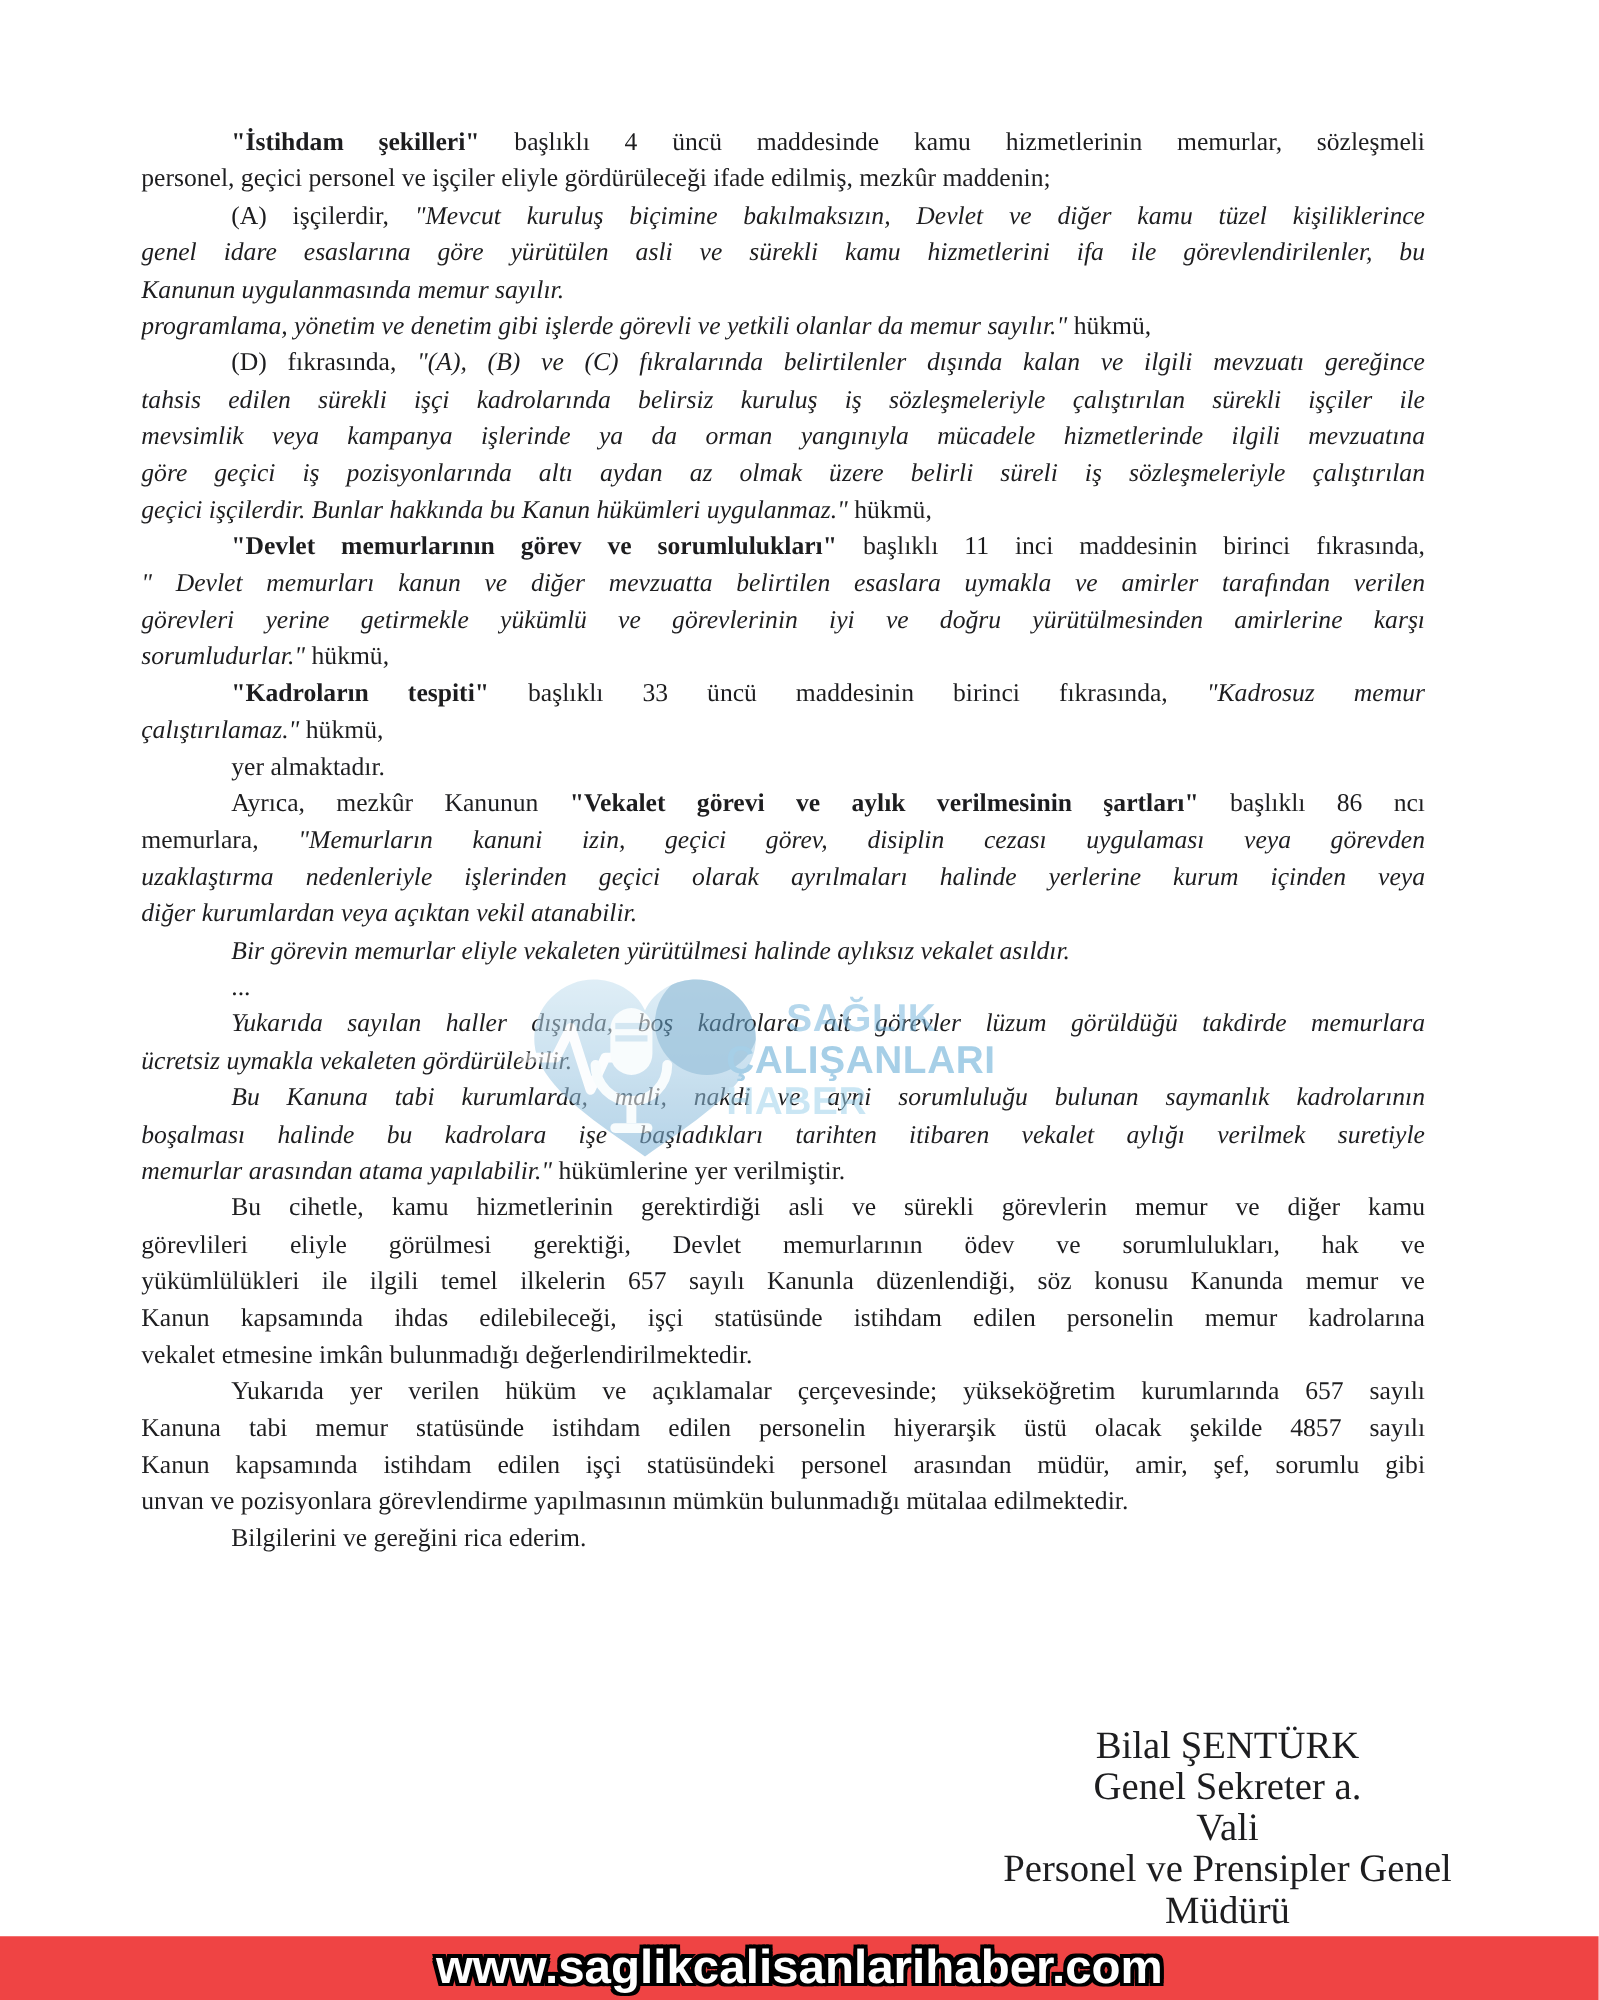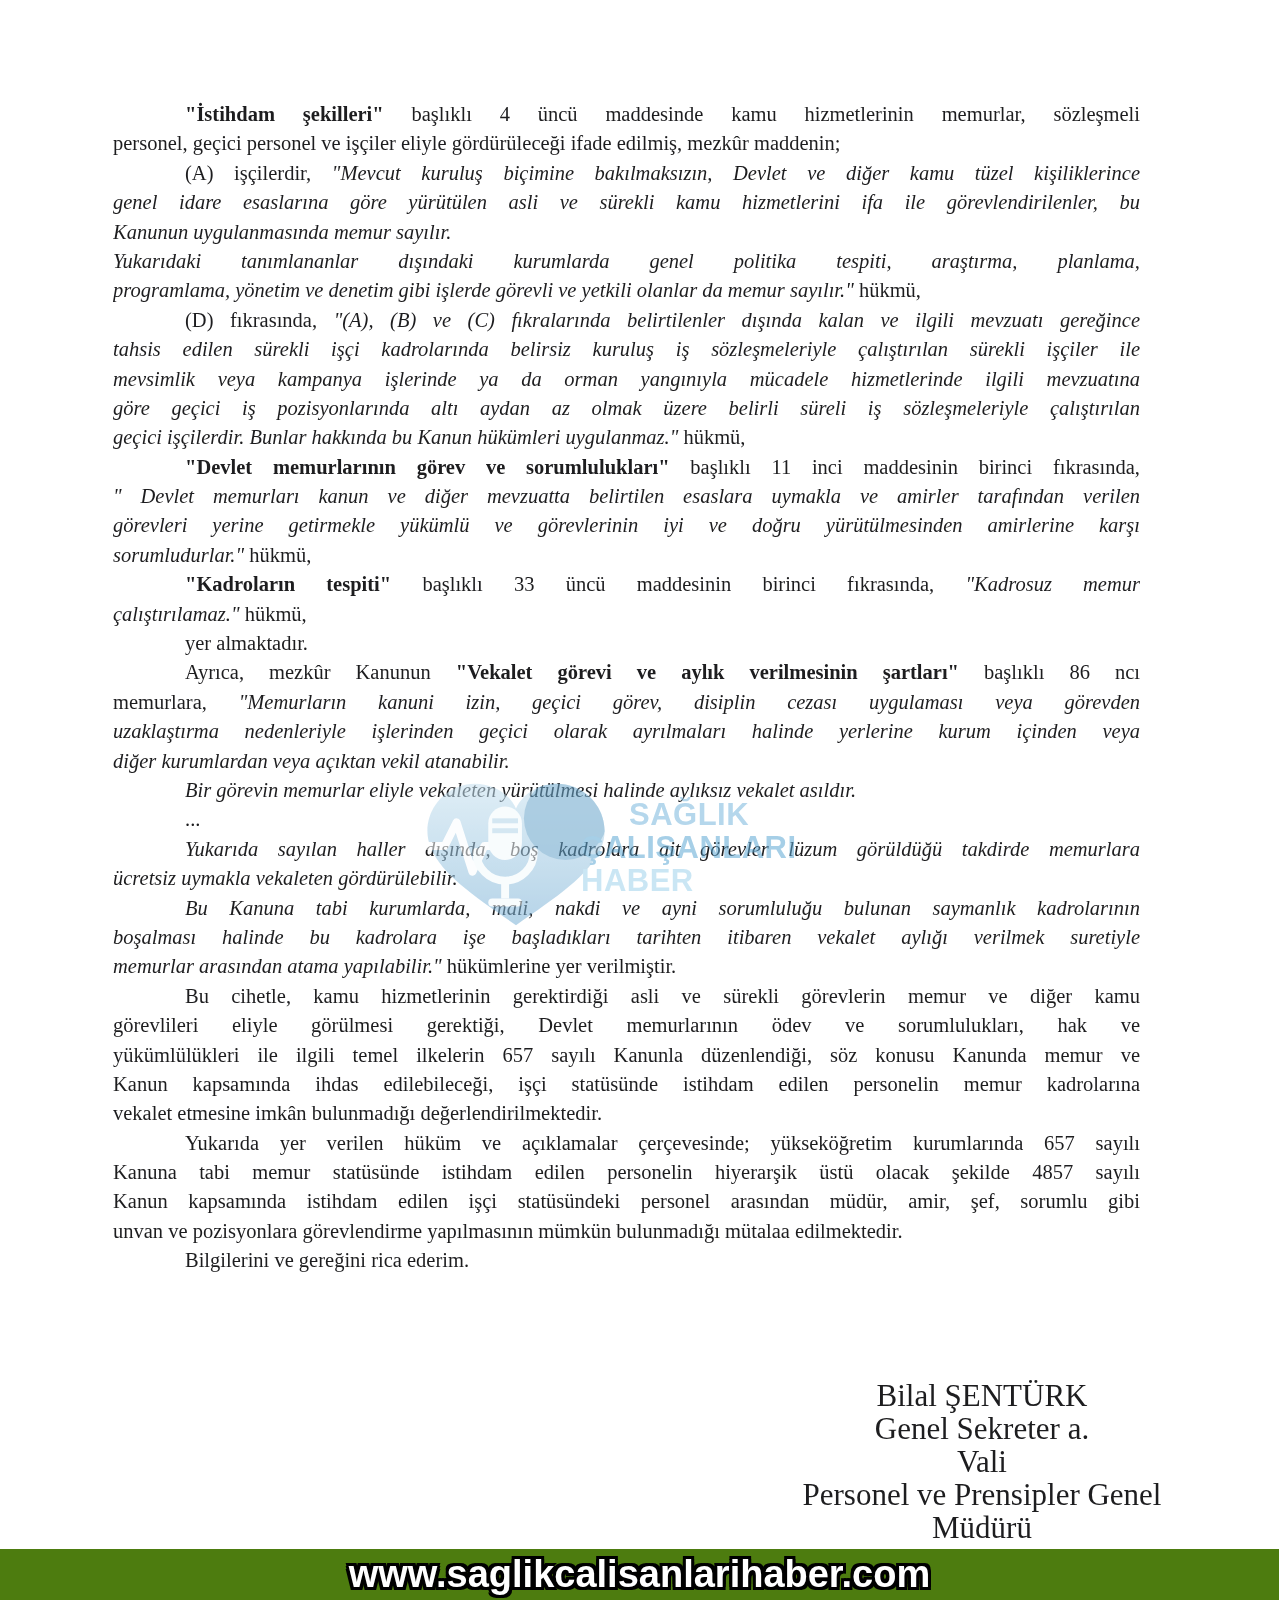--- a/index.html
+++ b/index.html
@@ -83,21 +83,21 @@
   .wm-line-2 { color: #5ea8d4; }
   .wm-line-3 { color: #9fd3ec; }
 
   
   .footer {
     position: absolute;
     left: 0;
     top: 1549px;
     width: 1279px;
     height: 51px;
-    background: #4d7c0f;
+    background: #ef4444;
     display: flex;
     align-items: center;
     justify-content: center;
   }
   .footer-url {
     font-family: "Liberation Sans", sans-serif;
     font-weight: bold;
     font-size: 38px;
     color: #ffffff;
     text-shadow:
@@ -111,21 +111,20 @@
 <body>
 
 <div class="page">
 
   <div class="doc-body" id="doc-body">
       <div class="line indent"><span class="seg-b">"İstihdam şekilleri"</span><span> başlıklı 4 üncü maddesinde kamu hizmetlerinin memurlar, sözleşmeli</span></div>
       <div class="line last"><span>personel, geçici personel ve işçiler eliyle gördürüleceği ifade edilmiş, mezkûr maddenin;</span></div>
       <div class="line indent"><span>(A) işçilerdir, </span><span class="seg-i">"Mevcut kuruluş biçimine bakılmaksızın, Devlet ve diğer kamu tüzel kişiliklerince</span></div>
       <div class="line"><span class="seg-i">genel idare esaslarına göre yürütülen asli ve sürekli kamu hizmetlerini ifa ile görevlendirilenler, bu</span></div>
       <div class="line last"><span class="seg-i">Kanunun uygulanmasında memur sayılır.</span></div>
-      <div class="line"><span class="seg-i">Yukarıdaki tanımlananlar dışındaki kurumlarda genel politika tespiti, araştırma, planlama,</span></div>
       <div class="line last"><span class="seg-i">programlama, yönetim ve denetim gibi işlerde görevli ve yetkili olanlar da memur sayılır." </span><span>hükmü,</span></div>
       <div class="line indent"><span>(D) fıkrasında, </span><span class="seg-i">"(A), (B) ve (C) fıkralarında belirtilenler dışında kalan ve ilgili mevzuatı gereğince</span></div>
       <div class="line"><span class="seg-i">tahsis edilen sürekli işçi kadrolarında belirsiz kuruluş iş sözleşmeleriyle çalıştırılan sürekli işçiler ile</span></div>
       <div class="line"><span class="seg-i">mevsimlik veya kampanya işlerinde ya da orman yangınıyla mücadele hizmetlerinde ilgili mevzuatına</span></div>
       <div class="line"><span class="seg-i">göre geçici iş pozisyonlarında altı aydan az olmak üzere belirli süreli iş sözleşmeleriyle çalıştırılan</span></div>
       <div class="line last"><span class="seg-i">geçici işçilerdir. Bunlar hakkında bu Kanun hükümleri uygulanmaz." </span><span>hükmü,</span></div>
       <div class="line indent"><span class="seg-b">"Devlet memurlarının görev ve sorumlulukları"</span><span> başlıklı 11 inci maddesinin birinci fıkrasında,</span></div>
       <div class="line"><span class="seg-i">" Devlet memurları kanun ve diğer mevzuatta belirtilen esaslara uymakla ve amirler tarafından verilen</span></div>
       <div class="line"><span class="seg-i">görevleri yerine getirmekle yükümlü ve görevlerinin iyi ve doğru yürütülmesinden amirlerine karşı</span></div>
       <div class="line last"><span class="seg-i">sorumludurlar." </span><span>hükmü,</span></div>

